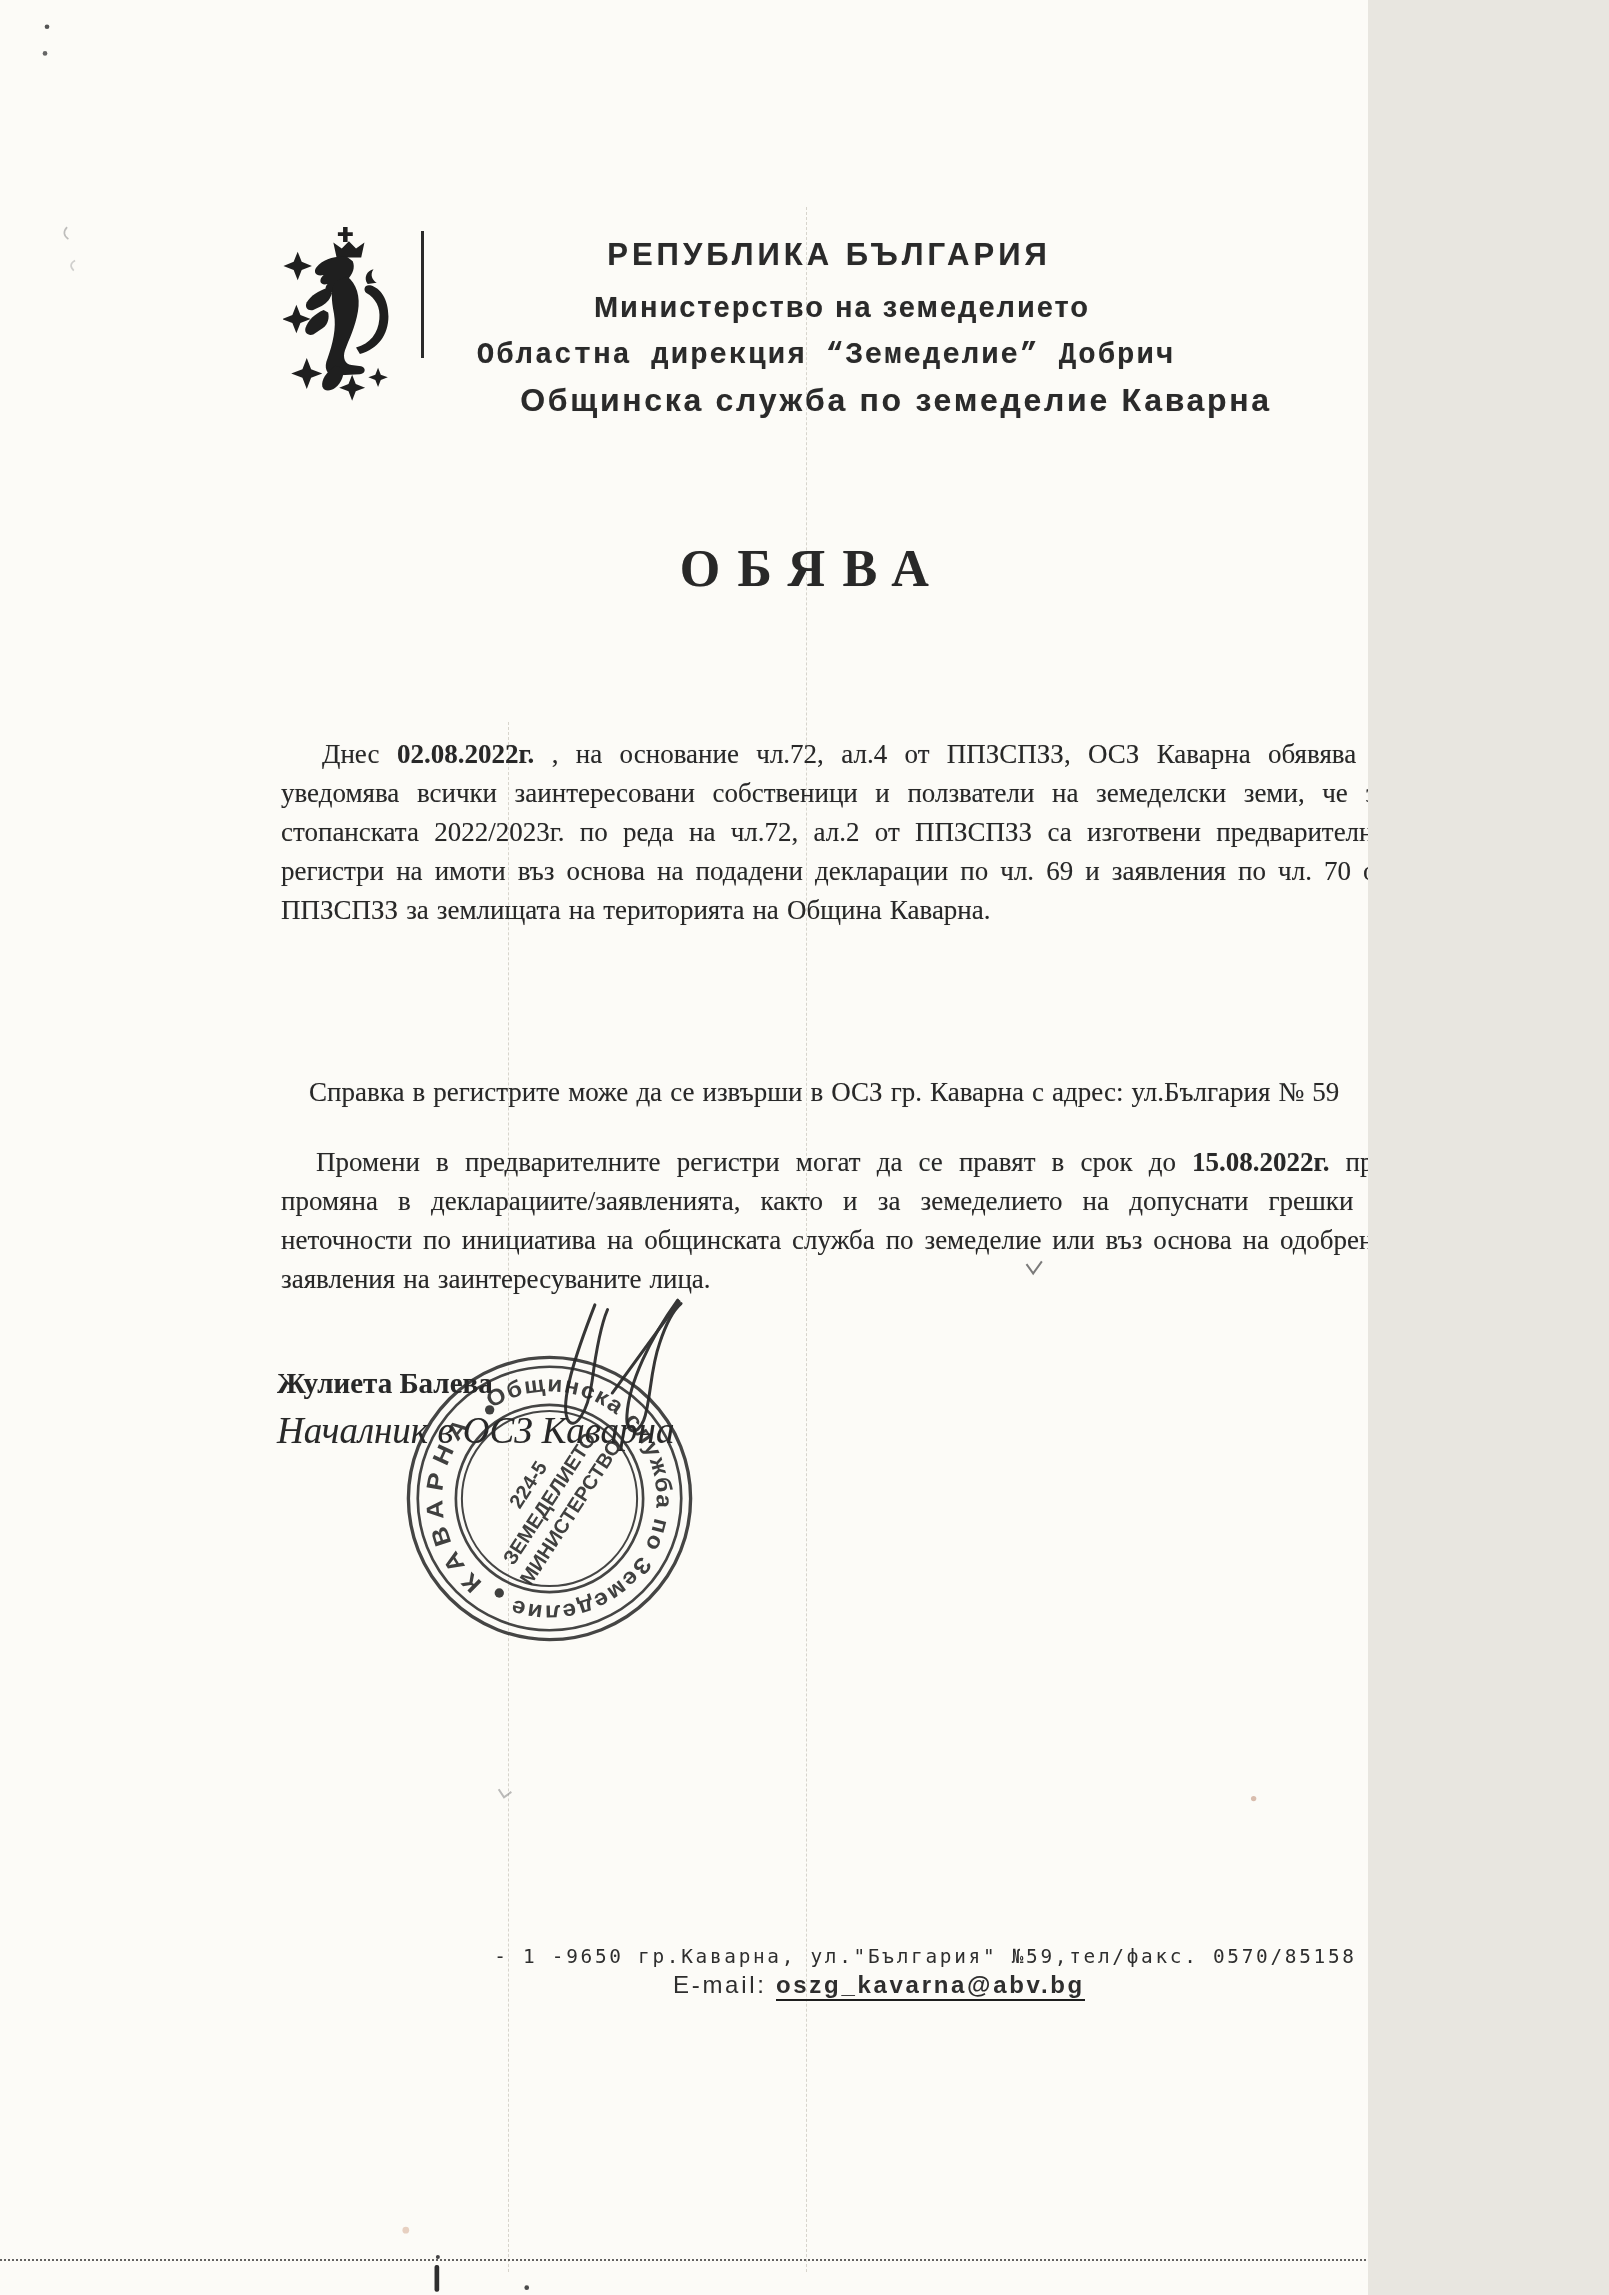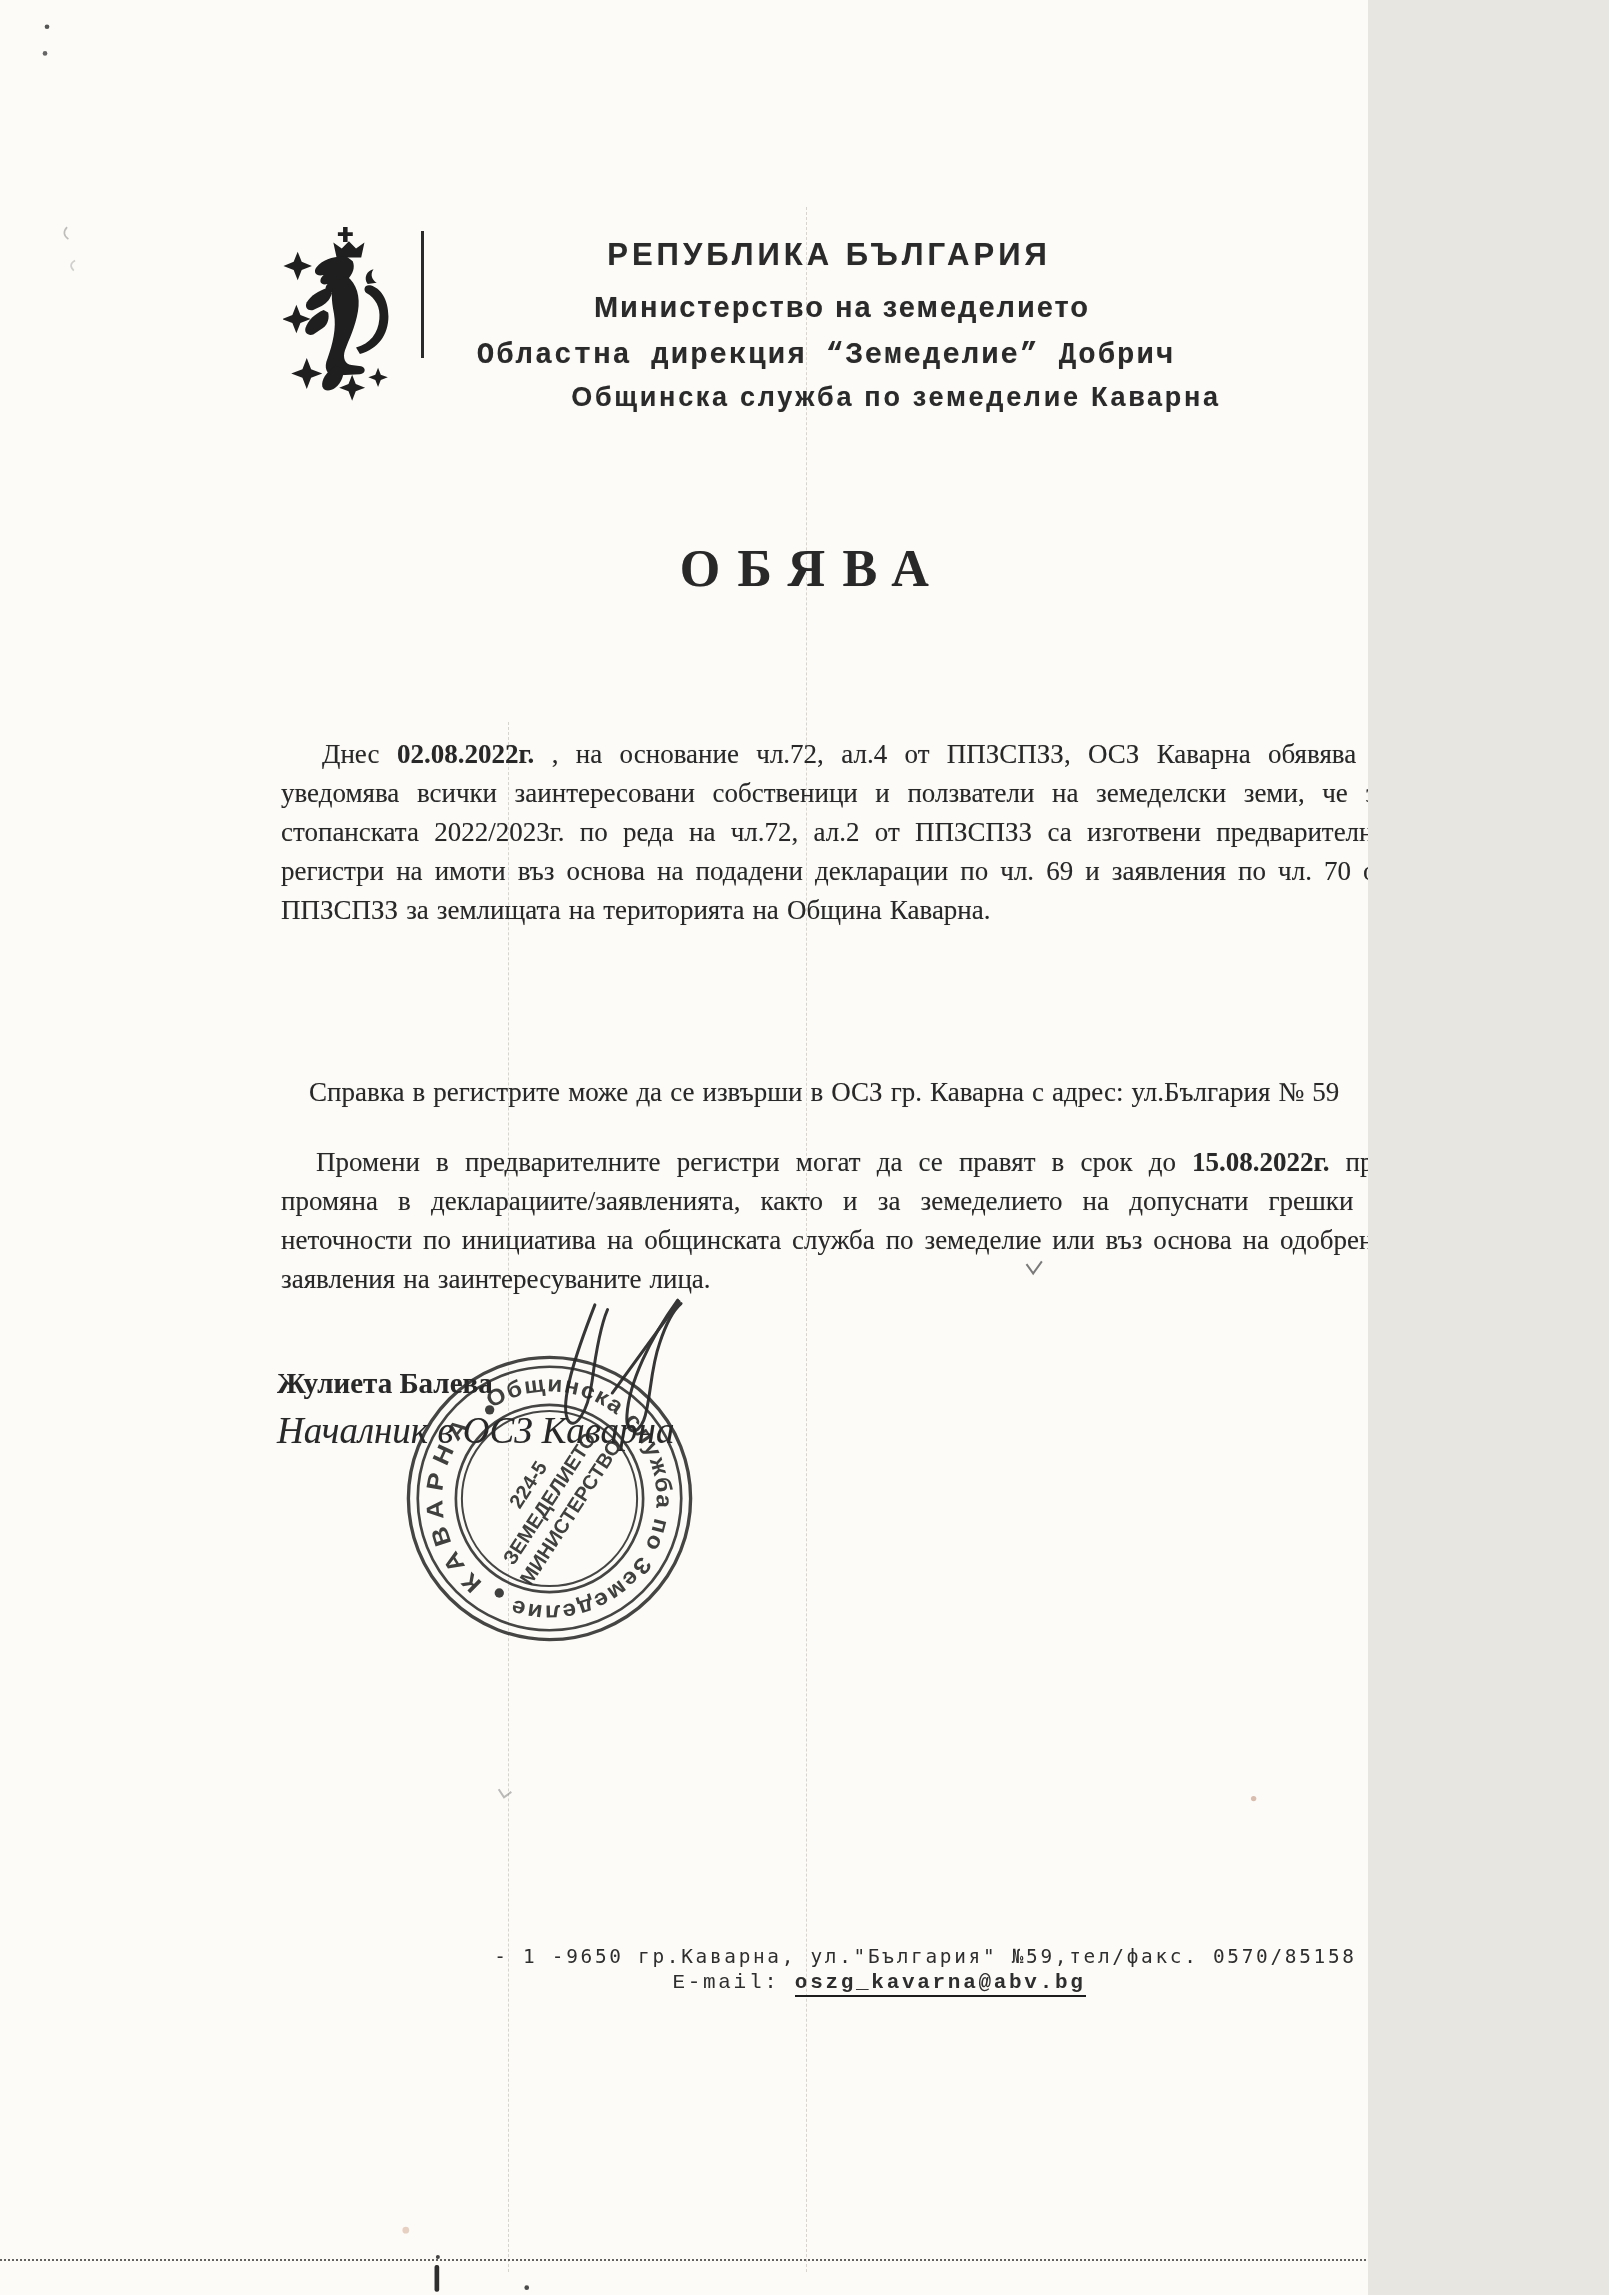--- a/index.html
+++ b/index.html
@@ -13,21 +13,21 @@
   .softink{ text-shadow:0 0 0.7px rgba(70,70,70,.38); }
 
   
   .hline{
     font-family:"Liberation Sans", sans-serif;
     font-weight:700; color:#2a2a2a; text-align:center; white-space:nowrap;
   }
   .h1{ left:495px; top:237px;  width:668px; font-size:31px; letter-spacing:4px; }
   .h2{ left:508px; top:291px;  width:668px; font-size:29px; letter-spacing:2px; }
   .h3{ left:425px; top:339px;  width:802px; font-size:29px; letter-spacing:2px;font-family:Liberation Mono, monospace; }
-  .h4{ left:495px; top:382px;  width:802px; font-size:27px; letter-spacing:2.7px; }
+  .h4{ left:495px; top:382px;  width:802px; font-size:32px; letter-spacing:2.7px; }
   .emblem{ left:283px; top:227px; width:124px; height:175px; }
   .hdr-divider{ left:421px; top:231px; width:3.3px; height:127px; background:#2a2a2a; }
 
   
   .doc-title{
     left:479px; top:539px; width:668px;
     font-size:52px; font-weight:700; letter-spacing:17.4px;
     text-align:center; white-space:nowrap;
   }
 
@@ -52,22 +52,22 @@
   .overlay-svg{ left:0; top:0; width:1610px; height:2295px; pointer-events:none; }
 
   
   .footer-line1{
     left:401px; top:1945px; width:1049px; text-align:center;
     font-family:"DejaVu Sans Mono", monospace;
     font-size:19.4px; letter-spacing:2.7px; color:#2e2e2e; white-space:nowrap;
   }
   .footer-line2{
     left:401px; top:1971px; width:956px; text-align:center;
-    font-family:Liberation Mono, monospace;
-    font-size:21px; letter-spacing:2.7px; color:#2e2e2e; white-space:nowrap;
+    font-family:Liberation Sans, sans-serif;
+    font-size:24px; letter-spacing:2.7px; color:#2e2e2e; white-space:nowrap;
   }
   .footer-email{
     font-weight:700; border-bottom:2px solid #1d1d1d; padding-bottom:1.3px;
   }
   .scan-bottom-line{
     left:0; top:2259px; width:1610px; height:0;
     border-top:2px dotted rgba(55,55,55,.78);
   }
   .fold-line{ width:0; border-left:1.3px dashed rgba(130,124,106,.30); }
   .fold-a{ left:508px; top:722px; height:1550px; }

